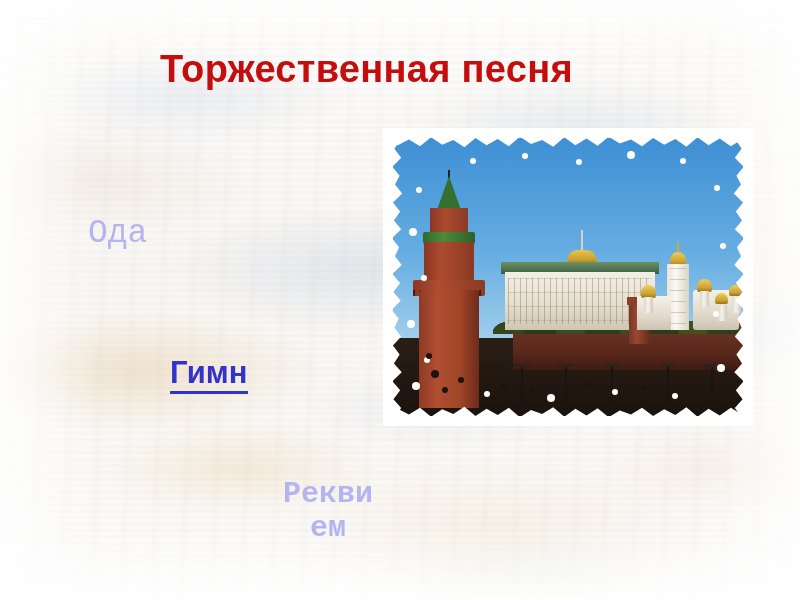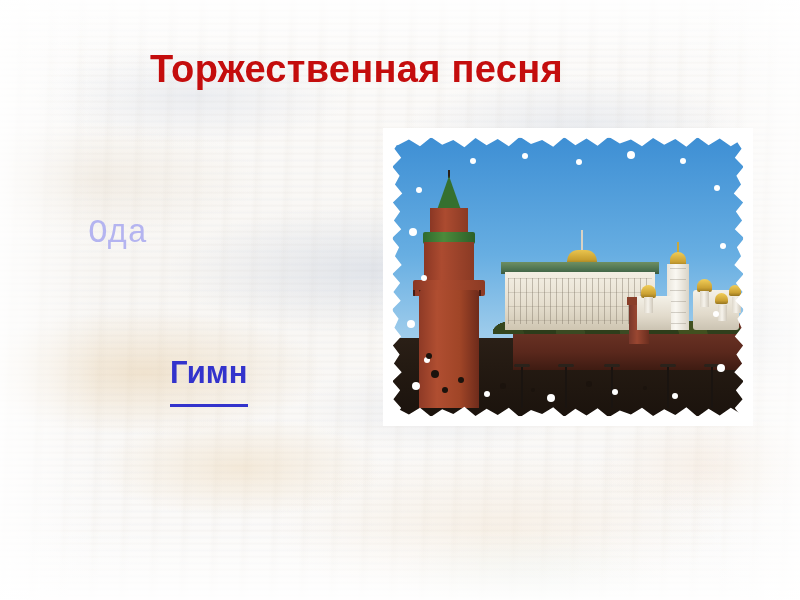--- a/index.html
+++ b/index.html
@@ -70,21 +70,21 @@
     inset: 0;
     background:
       radial-gradient(ellipse 120% 110% at 50% 50%, rgba(255,255,255,0) 38%, rgba(255,255,255,.72) 100%),
       linear-gradient(90deg, rgba(255,255,255,.85) 0%, rgba(255,255,255,0) 12%, rgba(255,255,255,0) 88%, rgba(255,255,255,.80) 100%),
       linear-gradient(180deg, rgba(255,255,255,.80) 0%, rgba(255,255,255,0) 10%, rgba(255,255,255,0) 88%, rgba(255,255,255,.88) 100%);
   }
 
   
   .title {
     position: absolute;
-    left: 150px;
+    left: 160px;
     top: 48px;
     width: 520px;
     font-size: 38px;
     font-weight: bold;
     color: #C40D0D;
     letter-spacing: .3px;
     white-space: nowrap;
     line-height: 1.15;
   }
 
@@ -113,21 +113,21 @@
 
   .link-gimn {
     position: absolute;
     left: 170px;
     top: 356px;
     font-size: 31px;
     font-weight: bold;
     color: #3333CC;
     text-decoration: none;
     border-bottom: 3px solid #3333CC;
-    padding-bottom: 14px;
+    padding-bottom: 1px;
     line-height: 1.1;
   }
 
   
   .picture-frame {
     position: absolute;
     left: 383px;
     top: 128px;
     width: 370px;
     height: 298px;
@@ -479,20 +479,21 @@
 
   <div class="bg-texture"></div>
   <div class="bg-vignette"></div>
 
   <div class="title">Торжественная песня</div>
 
   <div class="word word-oda">Ода</div>
 
   <a class="link-gimn" href="#">Гимн</a>
 
+  <div class="word word-requiem">Реквием</div>
 
   <div class="picture-frame">
     <div class="picture-clip">
 
       <div class="photo">
 
         <div class="ground"></div>
         <div class="wall"></div>
         <div class="wall-crenel"></div>
         <div class="treeline"></div>

